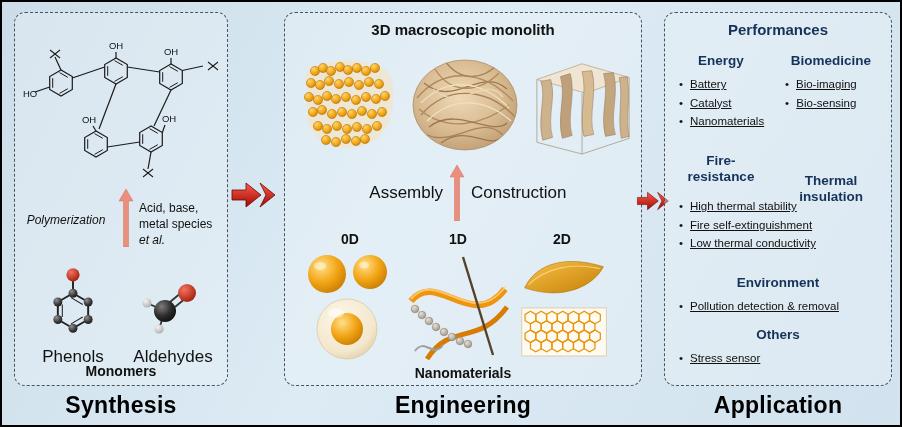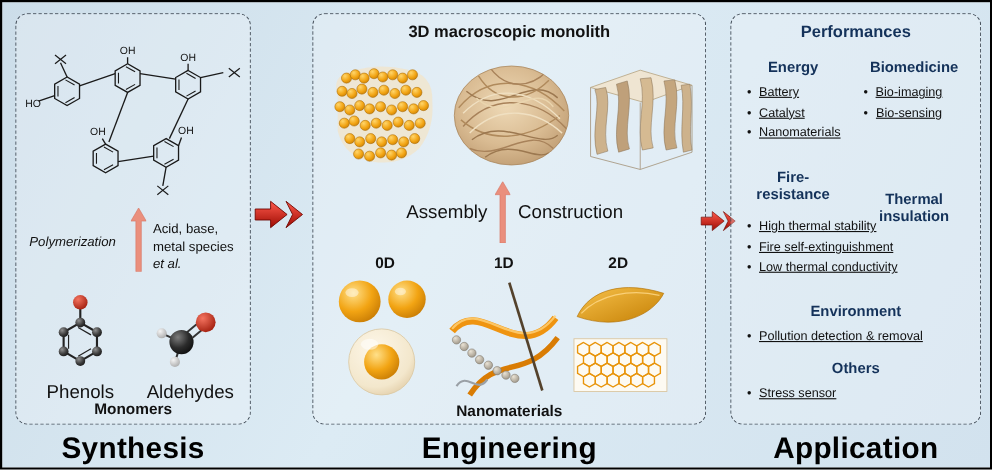--- a/index.html
+++ b/index.html
@@ -18,21 +18,21 @@
   #panel-synthesis   { left:12px;  width:214px; }
   #panel-engineering { left:282px; width:358px; }
   #panel-application { left:662px; width:228px; }
 
   .abs { position:absolute; }
   .ctr { text-align:center; }
   .panel-title { font-weight:bold; font-size:15px; color:#111; width:100%; }
   .sub-title   { font-weight:bold; font-size:14px; color:#111; }
   .small-label { font-size:17px; color:#111; }
   .section-label {
-    position:absolute; top:390px; font-size:27px; font-weight:bold;
+    position:absolute; top:390px; font-size:23px; font-weight:bold;
     color:#000; text-align:center; letter-spacing:0.3px;
   }
   .app-h { font-weight:bold; font-size:13.5px; color:#14325a; text-align:center; line-height:1.22; }
   ul.blist { list-style:none; }
   ul.blist li {
     position:relative; padding-left:11px; font-size:11.5px; color:#111;
     line-height:1.62; white-space:nowrap;text-decoration:underline;
   }
   ul.blist li::before { content:"•"; position:absolute; left:0; top:0; color:#111; }
   .italic { font-style:italic; }

